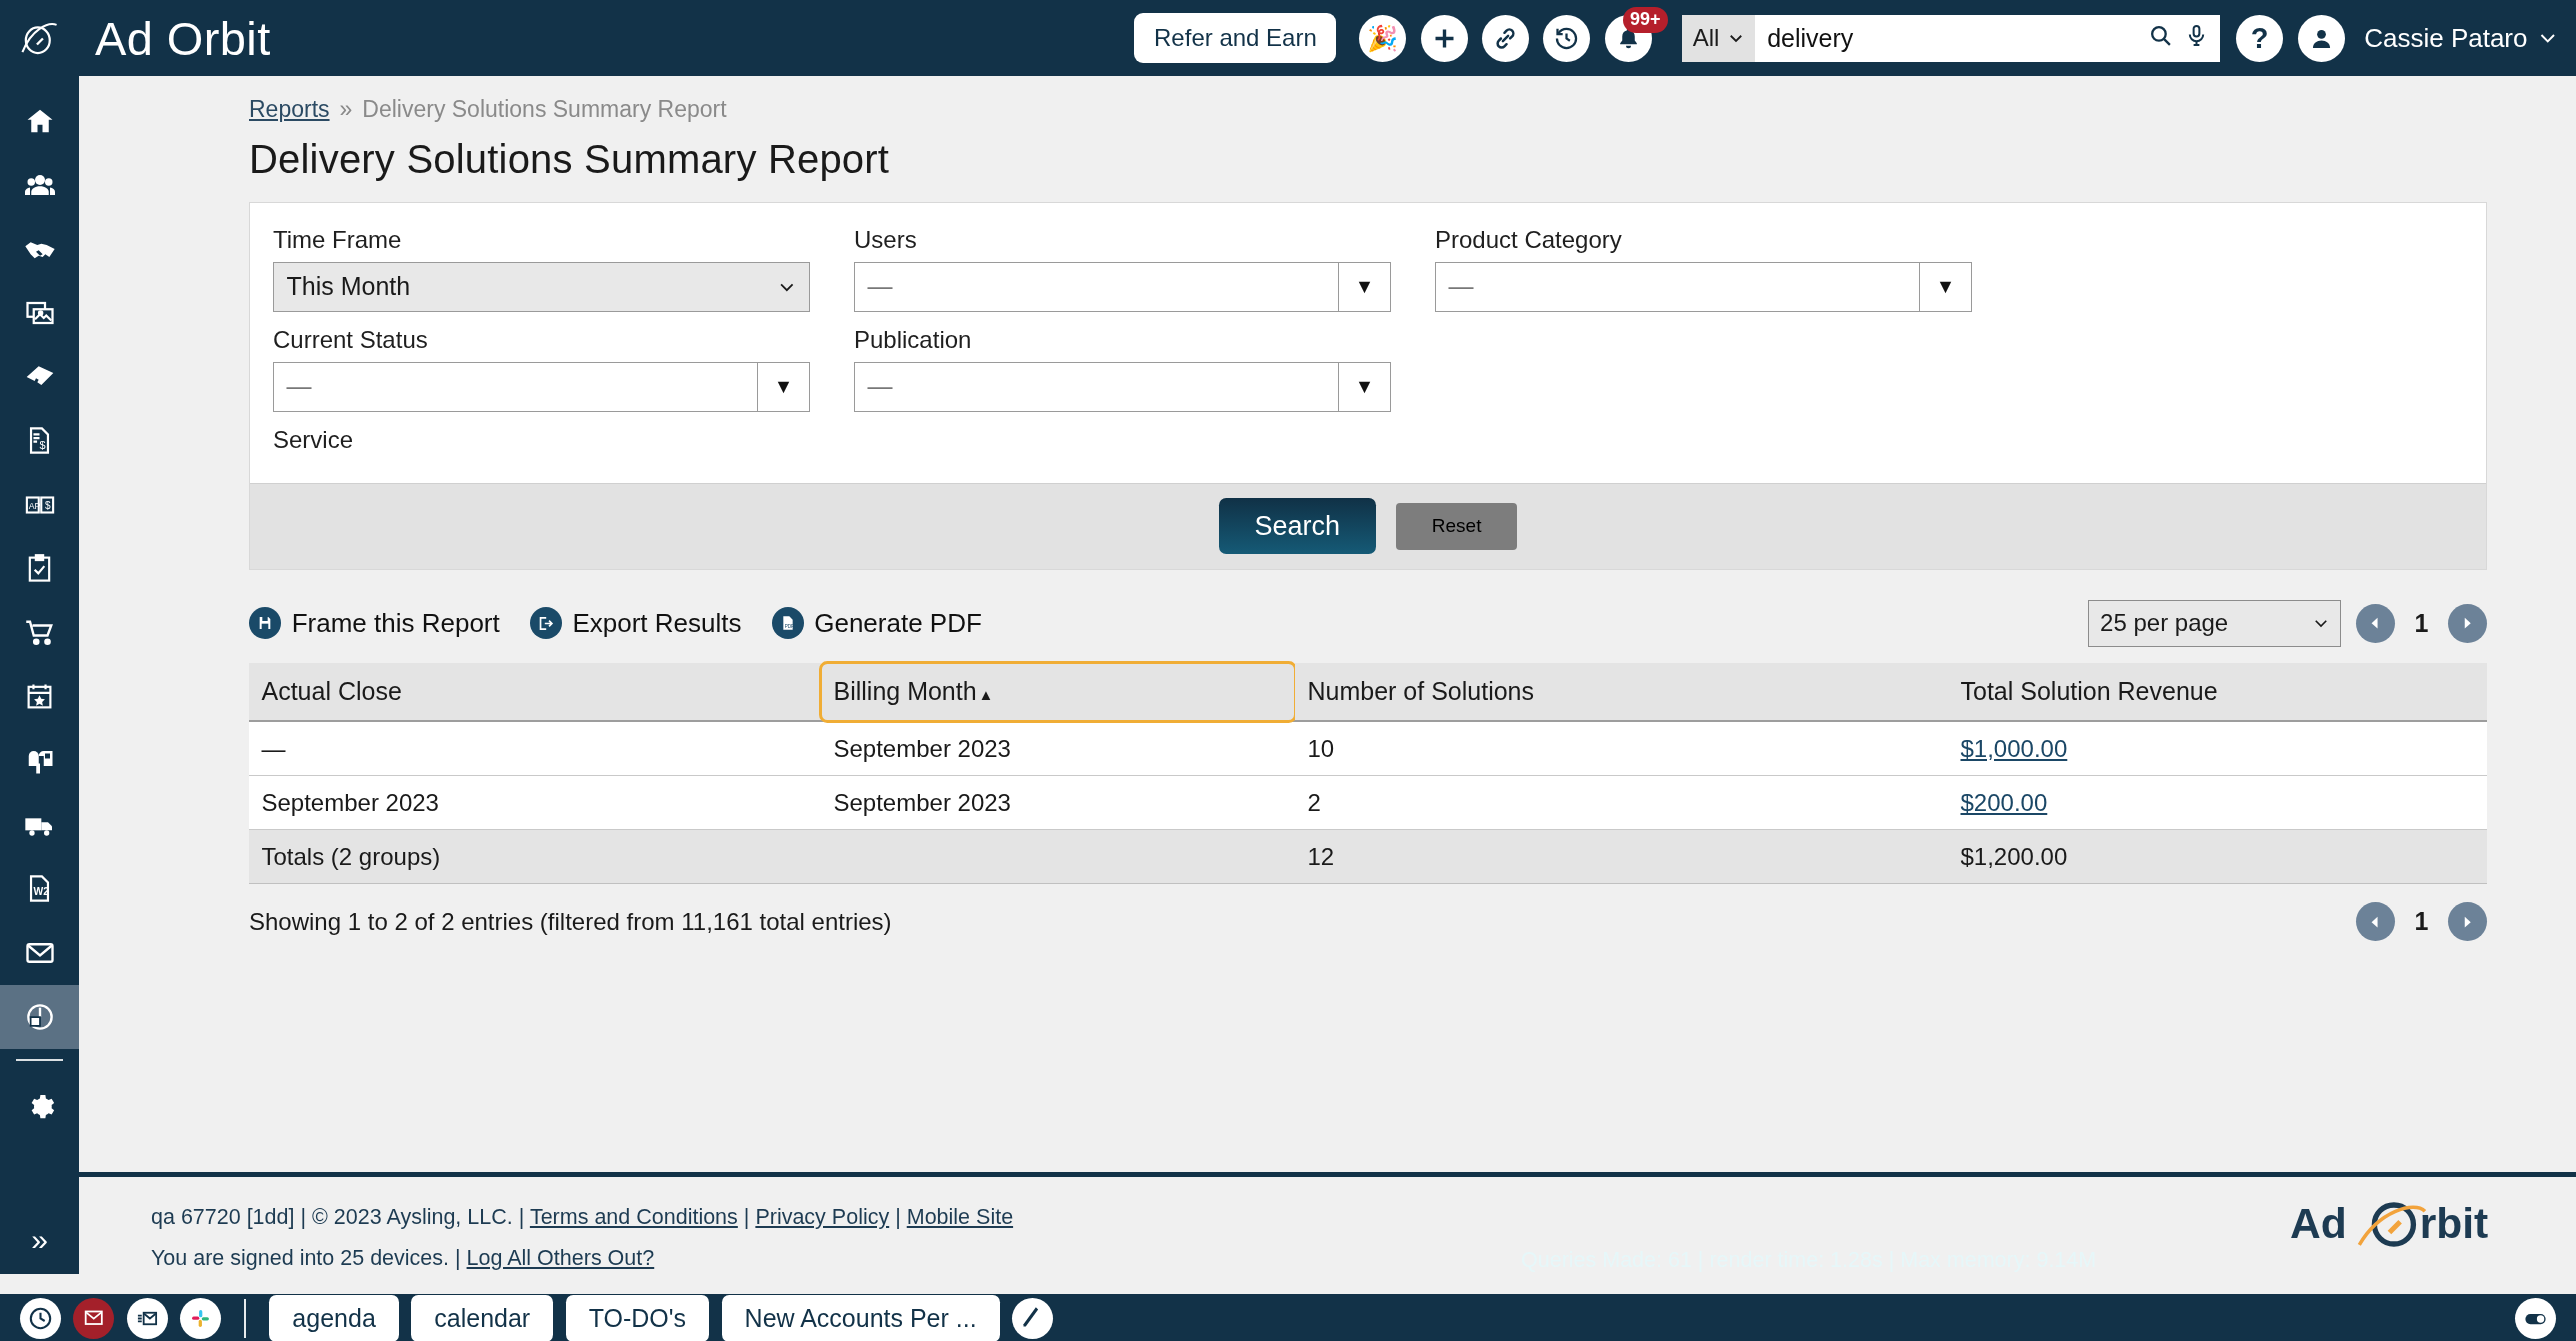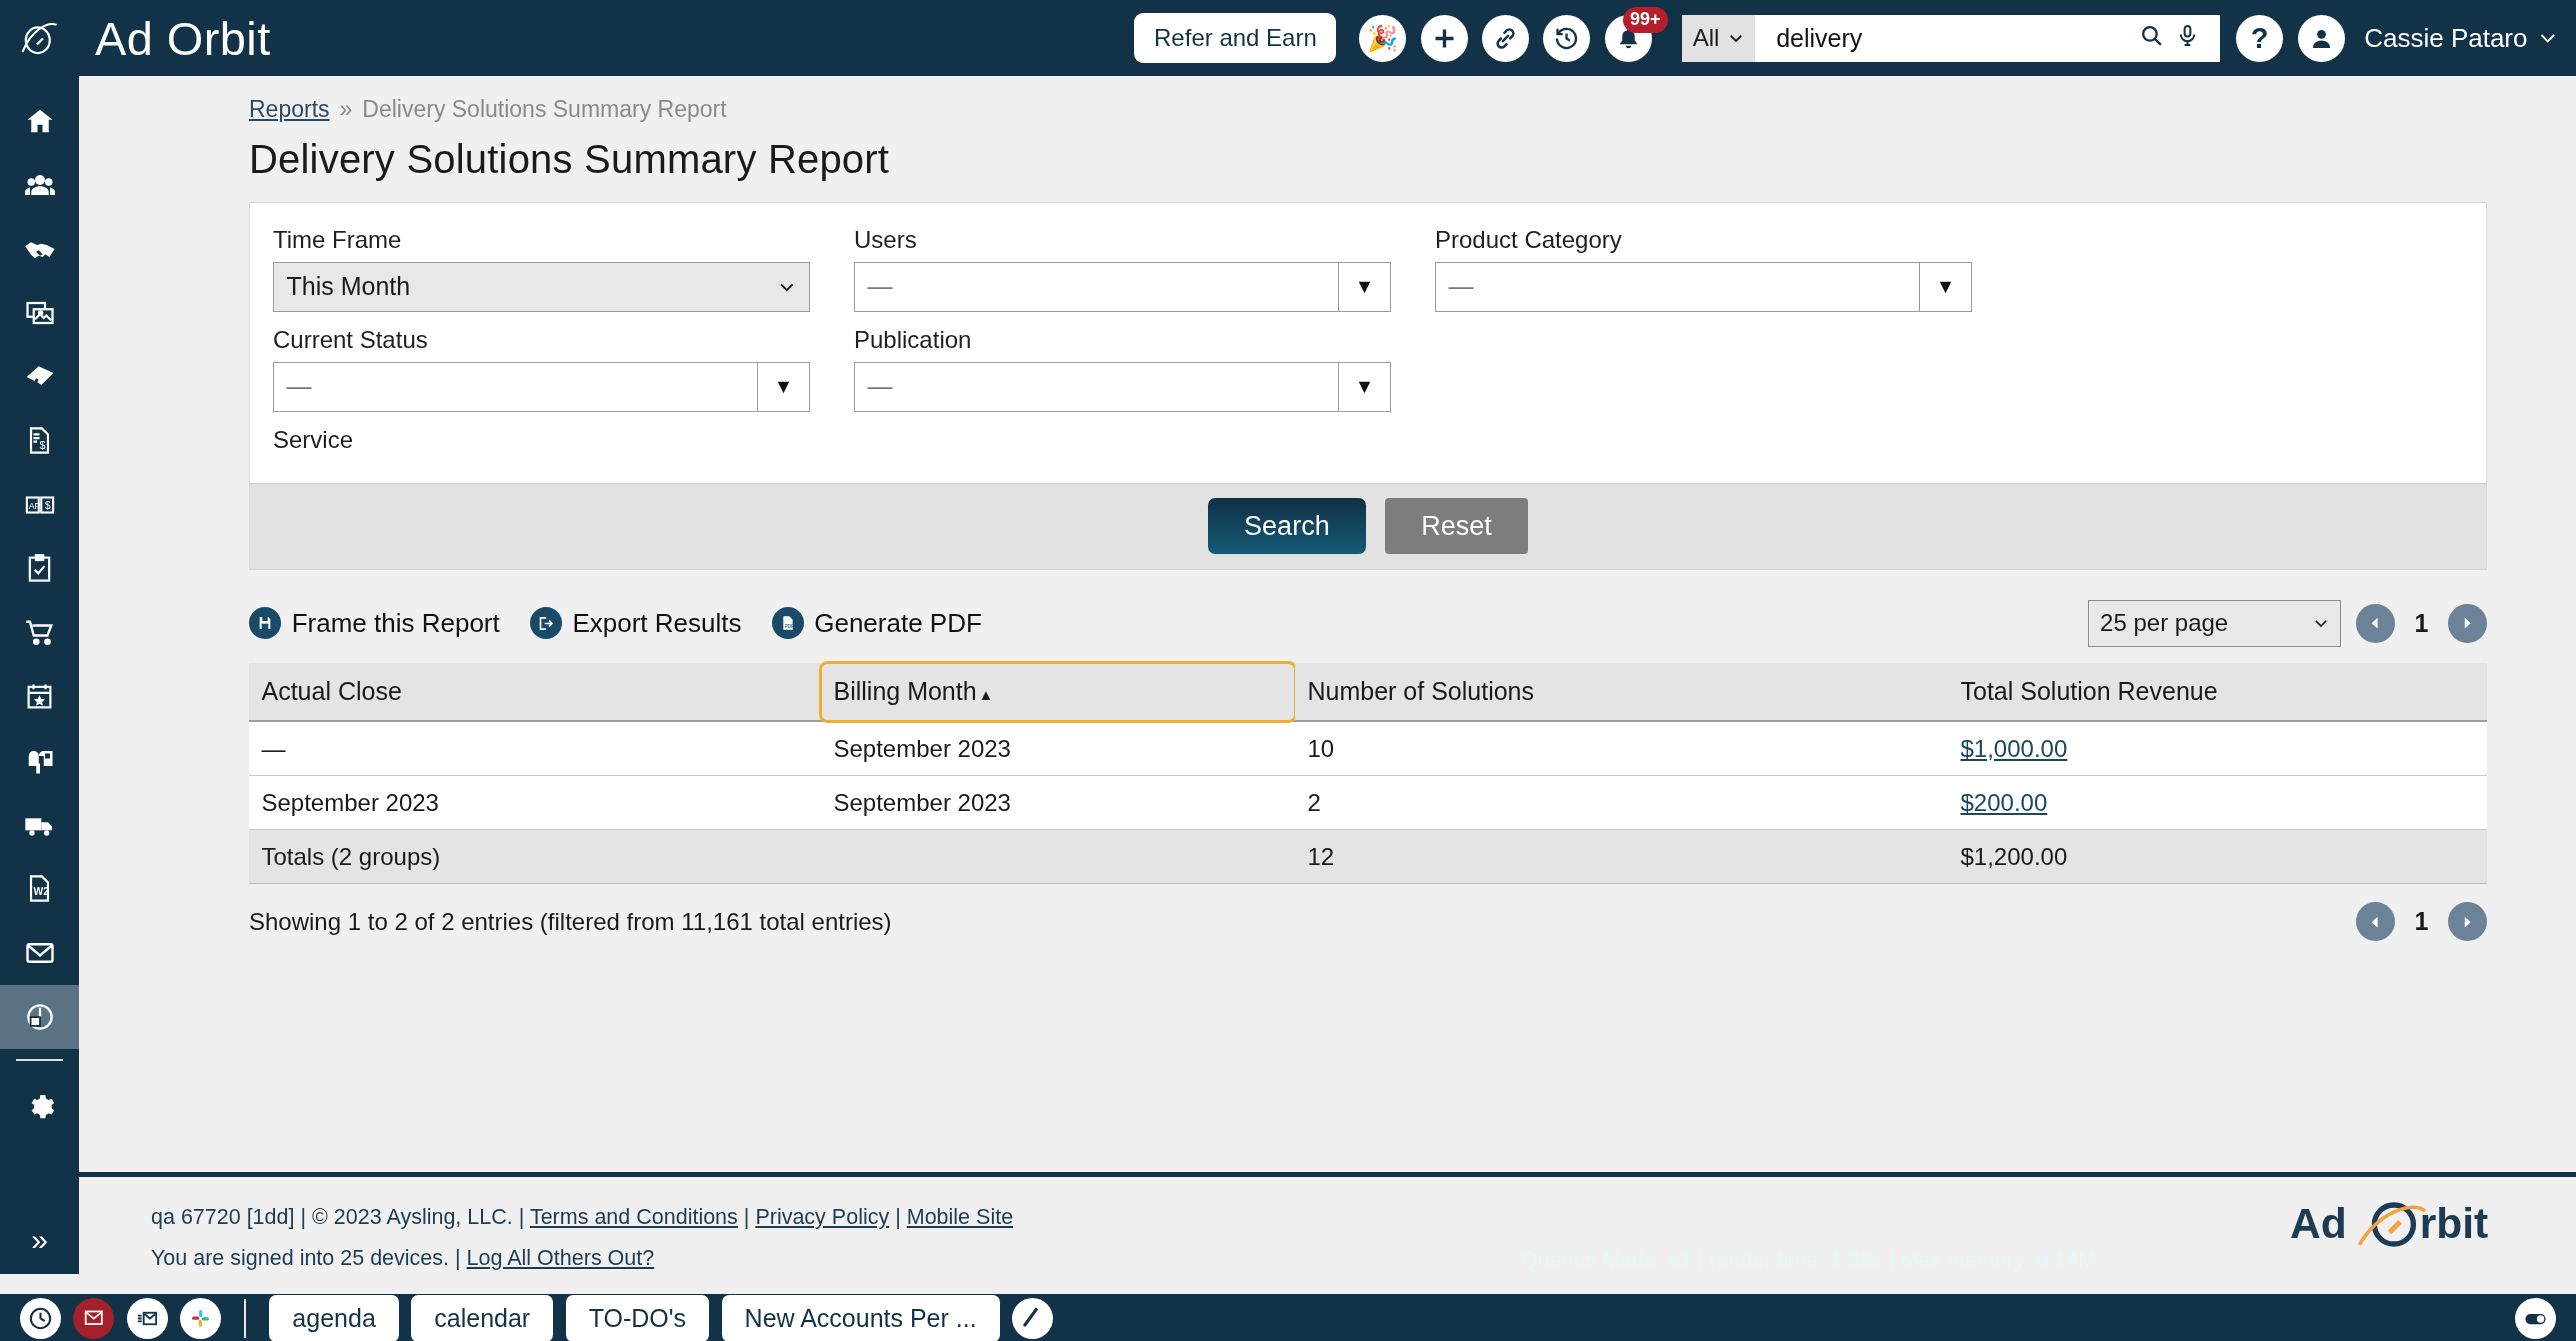--- a/index.html
+++ b/index.html
@@ -53,21 +53,21 @@
     position: absolute; top: -7.2px; right: -16px; background: #b51f2b; color: #fff;
     border-radius: 19.7px; font-size: 18px; padding: 1.8px 7.2px; font-weight: bold; line-height: 1.2;
   }
   .searchwrap { display: flex; align-items: center; height: 47px; margin-left: 16px; margin-right: 16px; }
   .search-scope {
     background: #e2e2e2; color: #1c1c1c; height: 47px; display: flex; align-items: center;
     padding: 0 10.7px; gap: 7.2px; font-size: 24px;
   }
   .search-field {
     background: #fff; height: 47px; width: 465px; display: flex; align-items: center;
-    padding: 0 21px; gap: 12.5px;
+    padding: 0 12px; gap: 12.5px;
   }
   .search-text { flex: 1 1 auto; font-size: 25px; color: #111; }
   .user-name { color: #fff; font-size: 26px; margin-left: 5.4px; display:flex; align-items:center; gap:9px; }
 
   
   .content { position: absolute; left: 79px; top: 76px; width: 2497px; height: 1096px; background: #f0f0f0;
              overflow: hidden; }
   .inner { padding: 19.7px 89px 0 170px; }
   .crumb { font-size: 23px; color: #8a8a8a; margin-bottom: 14.3px; }
   .crumb a { color: #2b4a63; text-decoration: underline; }
@@ -96,21 +96,21 @@
   }
   .service-val { font-style: italic; font-size: 25px; color: #1a1a1a; margin-top: 10.7px; }
   .filter-foot {
     background: #e2e2e2; border-top: 0.9px solid #d0d0d0; height: 86px;
     display: flex; align-items: center; justify-content: center; gap: 19.7px;
   }
   .btn-search {
     background: linear-gradient(180deg,#103146 0%, #155a76 100%);
     color: #fff; border-radius: 7.2px; padding: 12.5px 36px; font-size: 27px;
   }
-  .btn-reset { background: #7d7d7d; color: #ffffff; border-radius: 4px; padding: 12.5px 36px; font-size: 27px; }
+  .btn-reset { background: #7d7d7d; color: #000000; border-radius: 4px; padding: 12.5px 36px; font-size: 19px; }
 
   .actions-row { display: flex; align-items: center; margin-top: 30px; margin-bottom: 16px; }
   .act { display: flex; align-items: center; gap: 10.7px; margin-right: 30px; font-size: 26px; color: #111; }
   .act .ico { width: 32px; height: 32px; border-radius: 50%; background: #1a4a68; color:#fff;
                display:flex; align-items:center; justify-content:center; font-size: 17px; }
   .page-ctl { margin-left: auto; display: flex; align-items: center; gap: 14.3px; }
   .perpage {
     height: 47px; background: #e8e8e8; border: 0.9px solid #8c8c8c; display: flex; align-items: center;
     justify-content: space-between; padding: 0 10.7px; font-size: 24px; width: 253px; color:#1a1a1a;
   }

